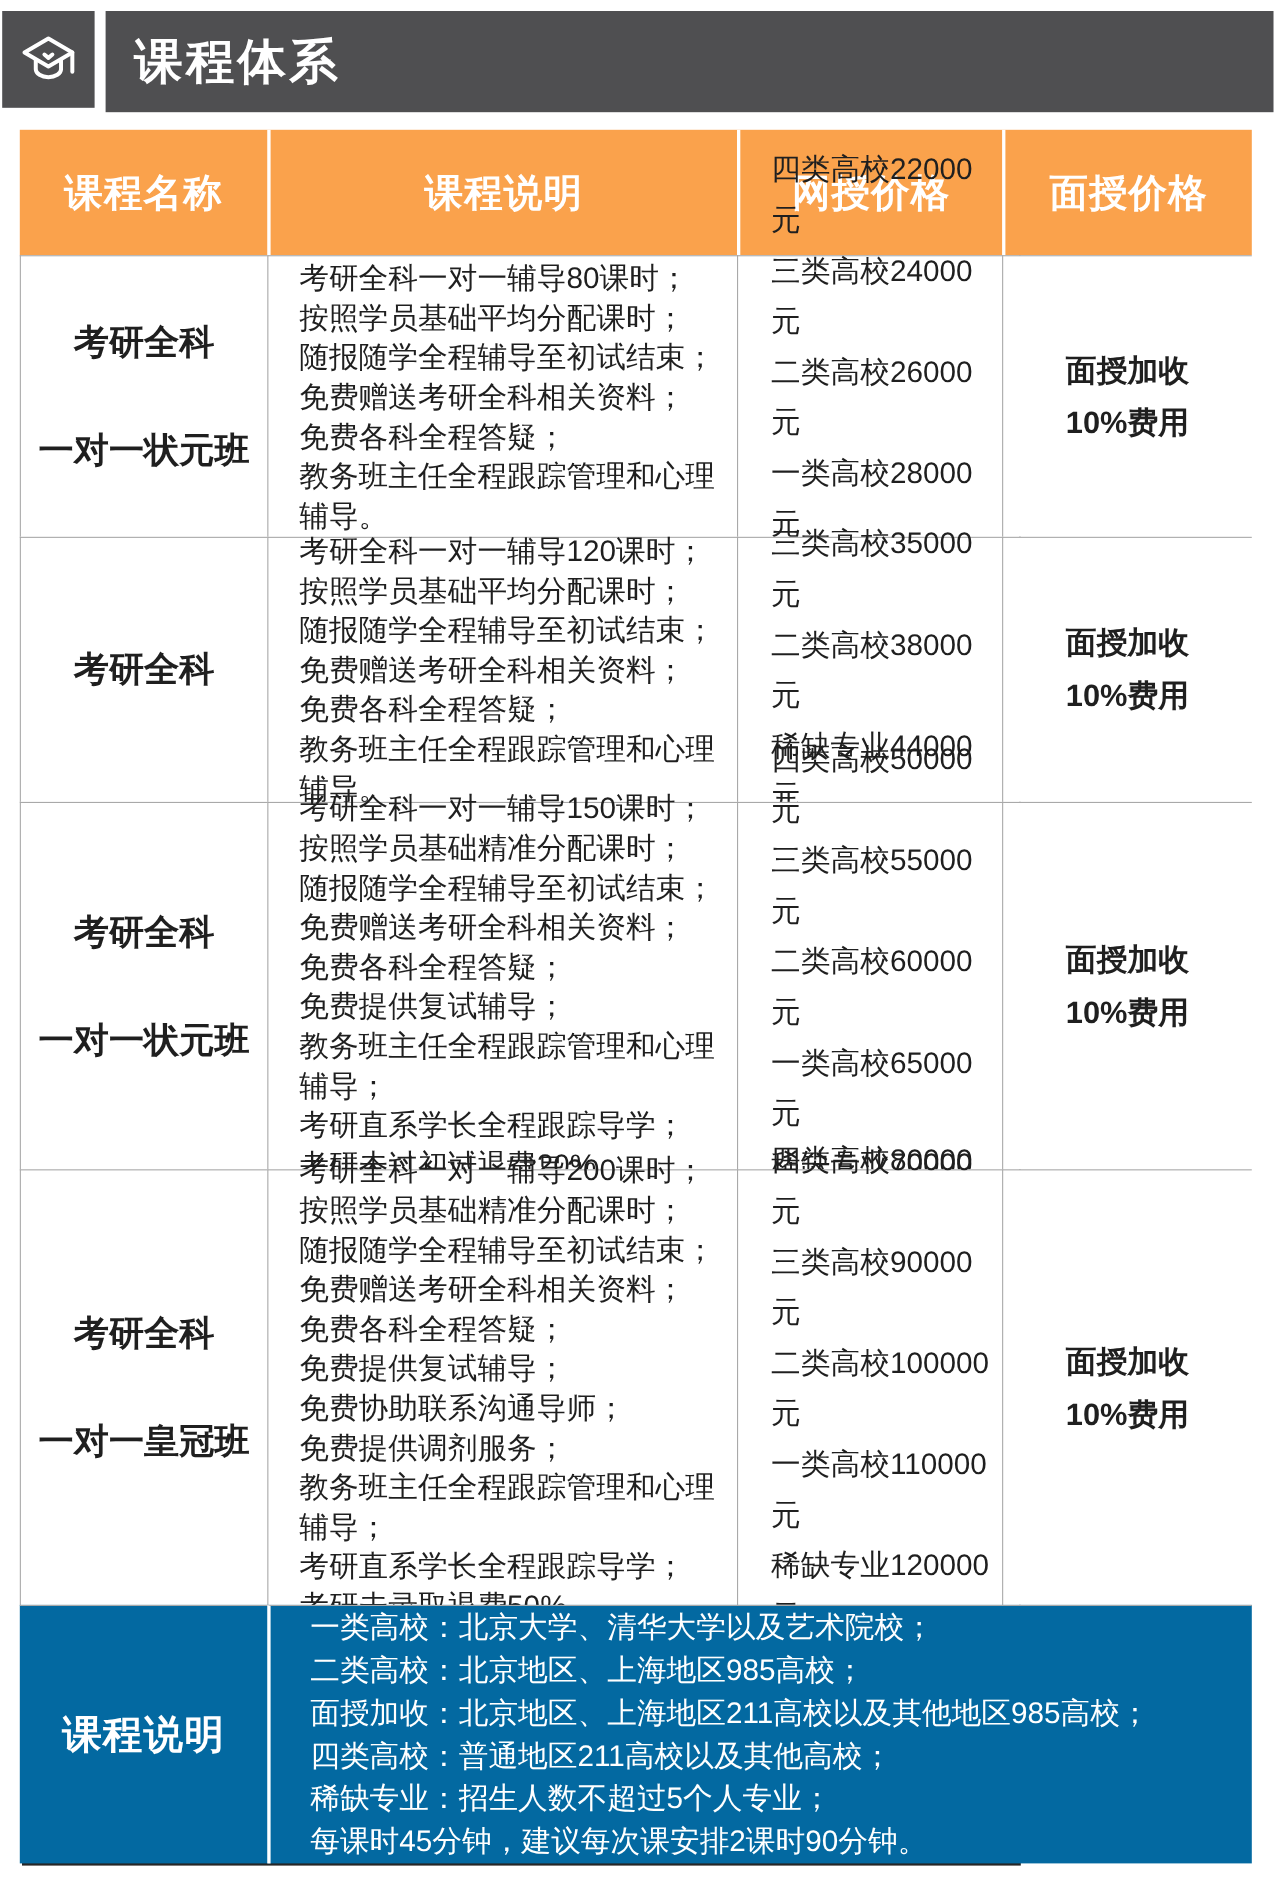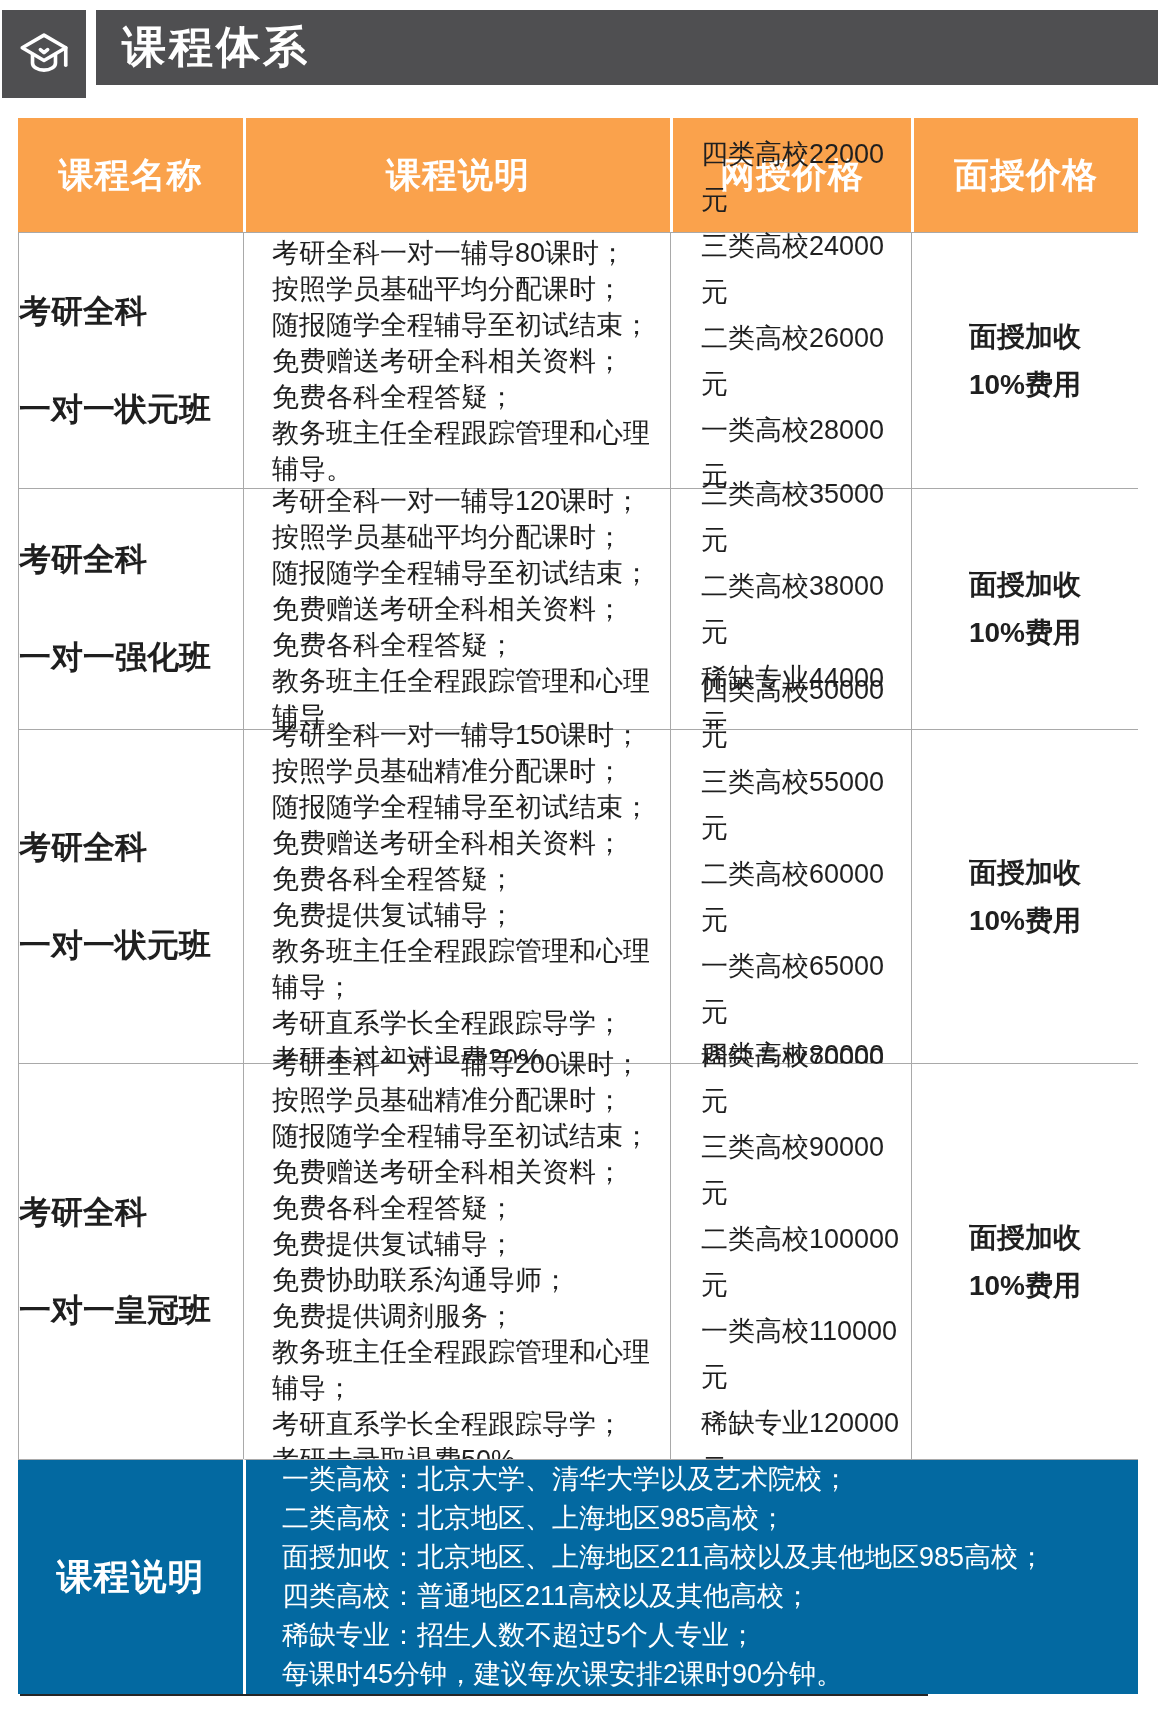--- a/index.html
+++ b/index.html
@@ -2,41 +2,41 @@
 <html><head>
 <meta charset="utf-8">
 <style>
   html,body{margin:0;padding:0;background:#ffffff;}
   body{font-family:"Liberation Sans","DejaVu Sans",sans-serif;}
   .canvas{position:relative;width:1158px;height:1726px;background:#fff;overflow:hidden;}
 
   
   .icon-box{position:absolute;left:2px;top:10px;width:84px;height:88px;background:#4F4F51;
             display:flex;align-items:center;justify-content:center;}
-  .title-bar{position:absolute;left:96px;top:10px;right:0;height:75px;background:#4F4F51;
+  .title-bar{position:absolute;left:96px;top:10px;right:0;height:92px;background:#4F4F51;
              display:flex;align-items:center;padding-left:26px;box-sizing:border-box;font-family:Liberation Mono, monospace;}
   .title-bar .t{color:#fff;font-size:44px;font-weight:bold;letter-spacing:3px;}
 
   
   .grid{position:absolute;left:18px;top:118px;width:908px;
         display:grid;
         grid-template-columns:225px 427px 241px 227px;
         grid-template-rows:114px 256px 241px 334px 396px 235px;
         box-shadow:2px 2px 0 #262626;}
   .cell{display:flex;box-sizing:border-box;min-width:0;min-height:0;}
 
   .th{background:#FAA24C;color:#fff;font-size:35px;font-weight:bold;
       align-items:center;justify-content:center;letter-spacing:1px;}
   .th.sep{border-left:3px solid #fff;}
 
   .body-cell{background:#fff;border-top:1px solid #A9A9A9;}
   .col1{border-left:1px solid #A9A9A9;}
   .colsep{border-left:1px solid #A9A9A9;}
 
-  .name-cell{flex-direction:column;align-items:flex-start;justify-content:center;gap:54px;
+  .name-cell{flex-direction:column;align-items:center;justify-content:center;gap:54px;
              font-size:32px;font-weight:bold;color:#1F1F1F;text-align:center;}
   .desc-cell{flex-direction:column;justify-content:center;padding-left:28px;padding-right:8px;
              font-size:27px;color:#1F1F1F;}
   .desc-cell div{line-height:36px;}
   .price-cell{flex-direction:column;justify-content:center;padding-left:30px;
               font-size:27px;color:#1F1F1F;}
   .price-cell div{line-height:46px;}
   .offline-cell{align-items:center;justify-content:center;}
   .offline-inner{text-align:left;font-size:28px;font-weight:bold;color:#1F1F1F;line-height:48px;}
 
@@ -94,21 +94,20 @@
       </div>
     <div class="cell body-cell colsep offline-cell">
       <div class="offline-inner">
           <div>面授加收</div>
           <div>10%费用</div>
         </div>
     </div>
 
     <div class="cell body-cell col1 name-cell">
         <div>考研全科</div>
-        <div>一对一强化班</div>
       </div>
     <div class="cell body-cell colsep desc-cell">
         <div>考研全科一对一辅导120课时；</div>
         <div>按照学员基础平均分配课时；</div>
         <div>随报随学全程辅导至初试结束；</div>
         <div>免费赠送考研全科相关资料；</div>
         <div>免费各科全程答疑；</div>
         <div>教务班主任全程跟踪管理和心理辅导。</div>
       </div>
     <div class="cell body-cell colsep price-cell">

